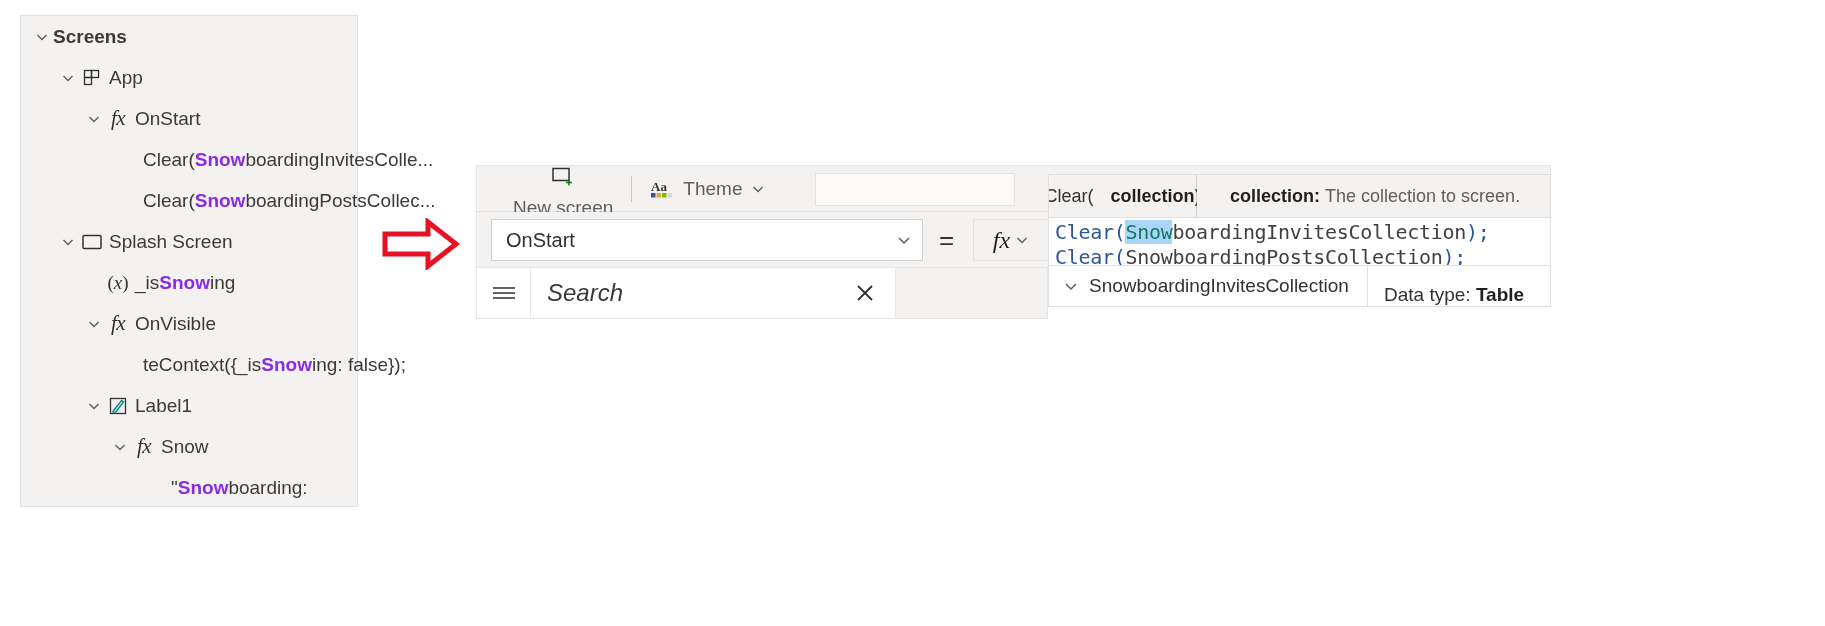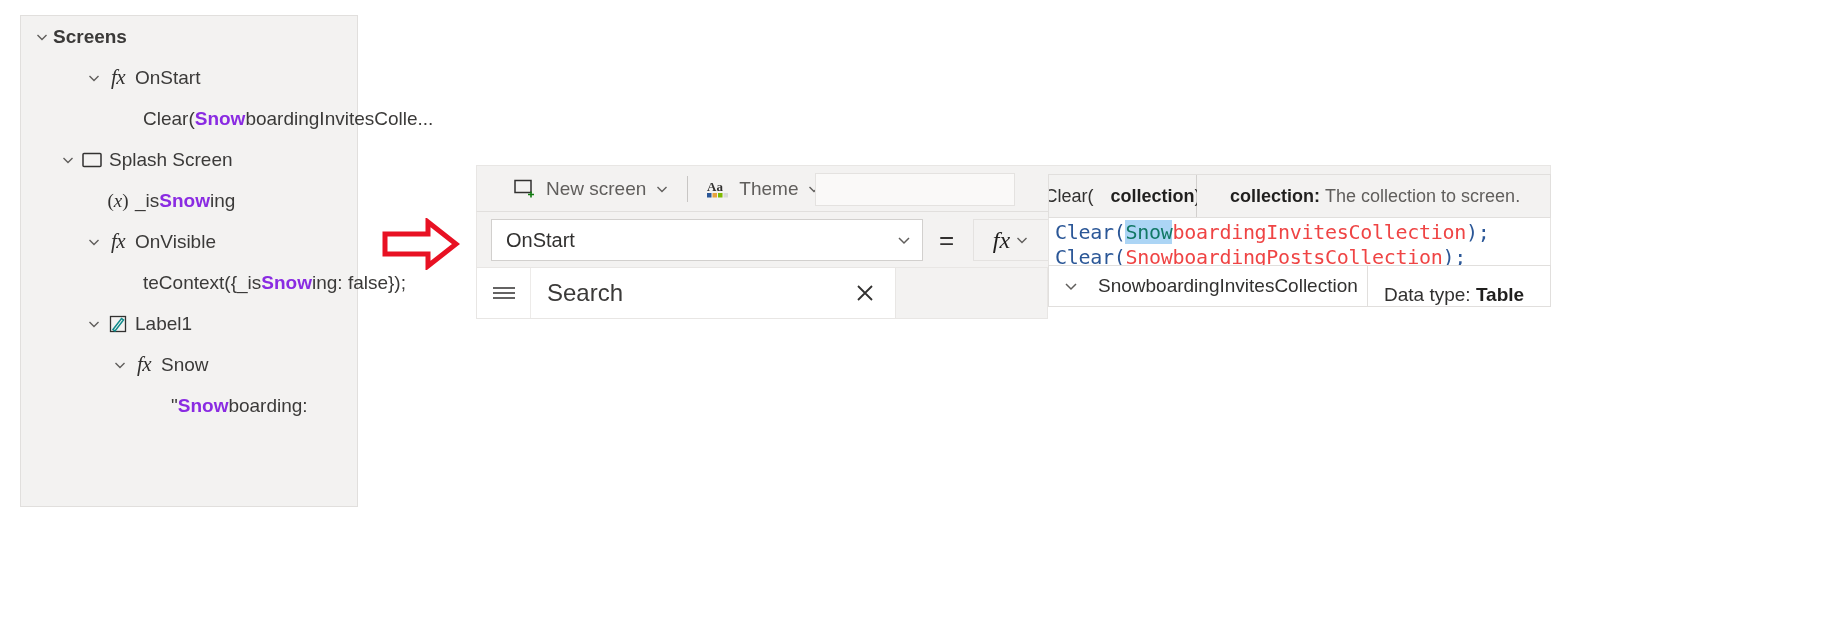--- a/index.html
+++ b/index.html
@@ -156,21 +156,21 @@
   }
   .code-line {
     font-family: "DejaVu Sans Mono", monospace;
     font-size: 20px;
     line-height: 25px;
     white-space: nowrap;
     letter-spacing: -0.3px;
   }
   .c-fn { color: #2b5797; margin-top: 48px; }
   .c-paren { color: #2b5797; }
-  .c-ident { color: #ef4444; }
+  .c-ident { color: #404040; }
   .c-sel { background: #acd5f5; color: #117865; }
   .c-punc { color: #2b5797; }
 
   
   #tooltip {
     position: absolute; left: 572px; top: 9px;
     width: 503px; height: 44px;
     background: #f3f2f1;
     border: 1px solid #e1dfdd;
     display: flex; align-items: stretch;
@@ -199,21 +199,21 @@
   #suggest-row {
     position: absolute; left: 572px; top: 100px;
     width: 503px; height: 42px;
     background: #ffffff;
     border: 1px solid #e1dfdd;
     display: flex; align-items: stretch;
   }
   #sug-left {
     flex: 1;
     display: flex; align-items: center;
-    gap: 19px;
+    gap: 10px;
     padding-left: 14px;
     font-size: 19px;
     color: #323130;
     border-right: 1px solid #e1dfdd;
     white-space: nowrap;
   }
   #sug-left .schev { color: #605e5c; display: inline-flex; align-items: center; }
   #sug-right {
     width: 182px;
     display: flex; align-items: flex-end;
@@ -223,21 +223,21 @@
     white-space: nowrap;
   }
   #sug-right b { color: #201f1e; font-weight: bold; }
 
   
   #search-strip {
     position: absolute; left: 0; top: 102px;
     width: 420px; height: 52px;
     background: #ffffff;
     border: 1px solid #e8e6e4;
-    display: flex; align-items: center;
+    display: flex; align-items: center; font-style: italic;
   }
   #hamburger-cell {
     width: 54px; height: 50px;
     display: flex; align-items: center; justify-content: center;
     border-right: 1px solid #edebe9;
   }
   #search-field {
     flex: 1;
     display: flex; align-items: center;
     padding: 0 10px 0 16px;
@@ -270,38 +270,59 @@
 
     <div class="tree-row bold-head i0">
       <span class="chev">
         <svg width="14" height="14" viewBox="0 0 14 14">
             <path d="M2.5 5 L7 9.5 L11.5 5" fill="none" stroke="#605e5c" stroke-width="1.4"></path>
           </svg>
       </span>
       <span class="tlabel">Screens</span>
     </div>
 
+    <div class="tree-row i1">
+      <span class="chev">
+        <svg width="14" height="14" viewBox="0 0 14 14">
+            <path d="M2.5 5 L7 9.5 L11.5 5" fill="none" stroke="#605e5c" stroke-width="1.4"></path>
+          </svg>
+      </span>
+      <span class="ico">
+        <svg width="20" height="20" viewBox="0 0 20 20">
+          <rect x="2.5" y="2.5" width="7" height="7" fill="none" stroke="#323130" stroke-width="1.3"></rect>
+          <rect x="9.5" y="2.5" width="7" height="7" fill="none" stroke="#323130" stroke-width="1.3"></rect>
+          <rect x="2.5" y="9.5" width="7" height="7" fill="none" stroke="#323130" stroke-width="1.3"></rect>
+        </svg>
+      </span>
+      <span class="tlabel">App</span>
+    </div>
 
     <div class="tree-row i2">
       <span class="chev">
         <svg width="14" height="14" viewBox="0 0 14 14">
             <path d="M2.5 5 L7 9.5 L11.5 5" fill="none" stroke="#605e5c" stroke-width="1.4"></path>
           </svg>
       </span>
       <span class="ico fx">fx</span>
       <span class="tlabel">OnStart</span>
     </div>
 
     <div class="tree-row i4">
       <span class="chev empty"></span>
       <span class="tlabel">
         <span>Clear(</span><span class="hl">Snow</span><span>boardingInvitesColle...</span>
       </span>
     </div>
 
+    <div class="tree-row i4">
+      <span class="chev empty"></span>
+      <span class="tlabel">
+        <span>Clear(</span><span class="hl">Snow</span><span>boardingPostsCollec...</span>
+      </span>
+    </div>
 
     <div class="tree-row i1">
       <span class="chev">
         <svg width="14" height="14" viewBox="0 0 14 14">
             <path d="M2.5 5 L7 9.5 L11.5 5" fill="none" stroke="#605e5c" stroke-width="1.4"></path>
           </svg>
       </span>
       <span class="ico">
         <svg width="22" height="18" viewBox="0 0 22 18">
           <rect x="2" y="2.5" width="18" height="13" rx="1" fill="none" stroke="#323130" stroke-width="1.5"></rect>
@@ -371,21 +392,21 @@
 
   <div id="red-arrow">
     <svg width="78" height="52" viewBox="0 0 78 52">
       <path d="M3 16 L46 16 L46 4 L74 26 L46 48 L46 36 L3 36 Z" fill="#ffffff" stroke="#e81123" stroke-width="5" stroke-linejoin="miter"></path>
     </svg>
   </div>
 
   <div id="right-panel">
 
     <div id="cmdbar">
-      <div class="cmd-item" style="margin-left:24px;">
+      <div class="cmd-item" style="margin-left:24px;flex-direction:column;">
         <span class="cicon">
           <svg width="24" height="22" viewBox="0 0 24 22">
             <rect x="2" y="2.5" width="16" height="12" fill="none" stroke="#323130" stroke-width="1.5"></rect>
             <path d="M15 16.5 L21 16.5 M18 13.5 L18 19.5" stroke="#107c10" stroke-width="1.6"></path>
           </svg>
         </span>
         <span>New screen</span>
         <span class="cmd-chev">
           <svg width="14" height="14" viewBox="0 0 14 14">
               <path d="M2.5 5 L7 9.5 L11.5 5" fill="none" stroke="#605e5c" stroke-width="1.4"></path>

